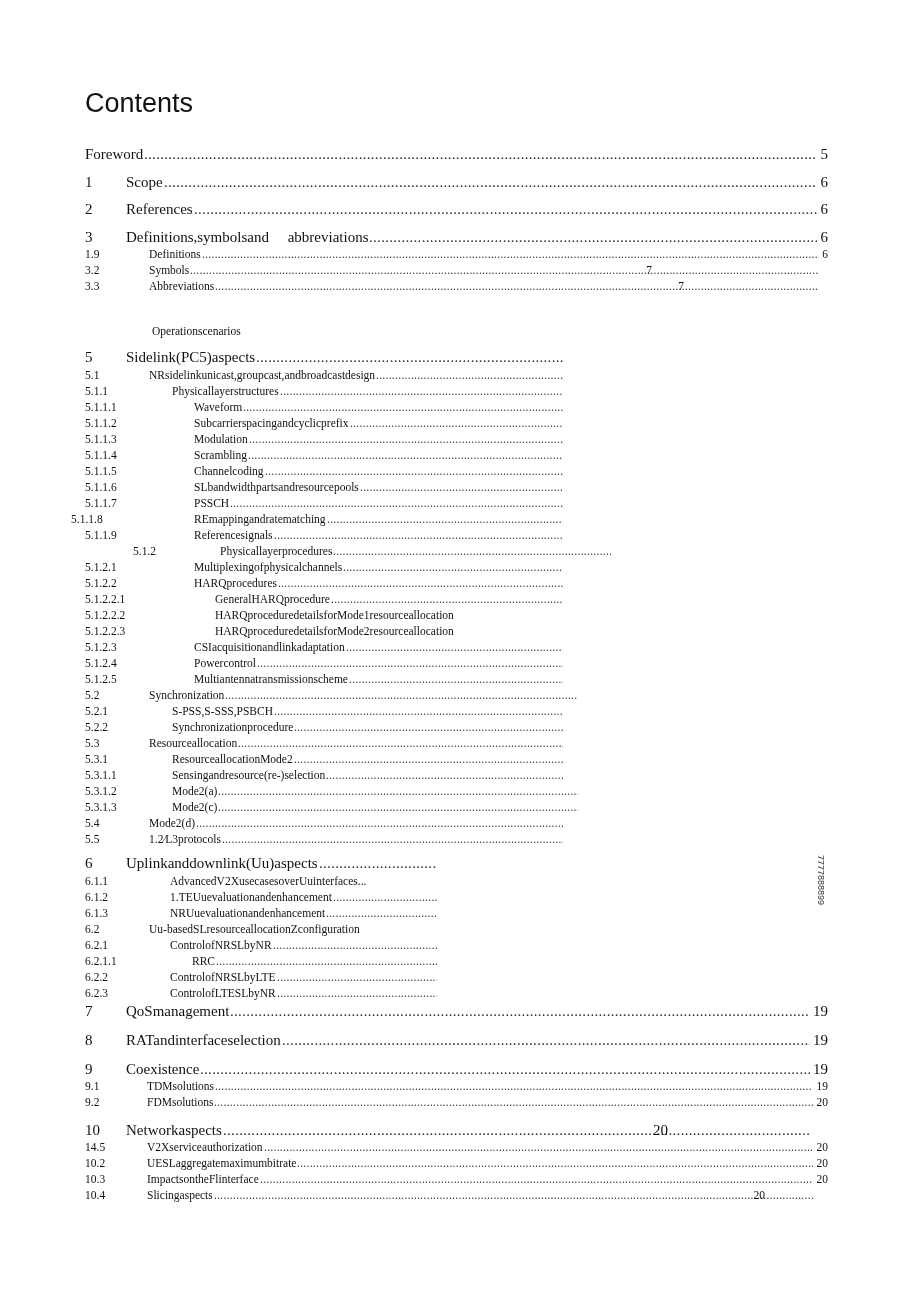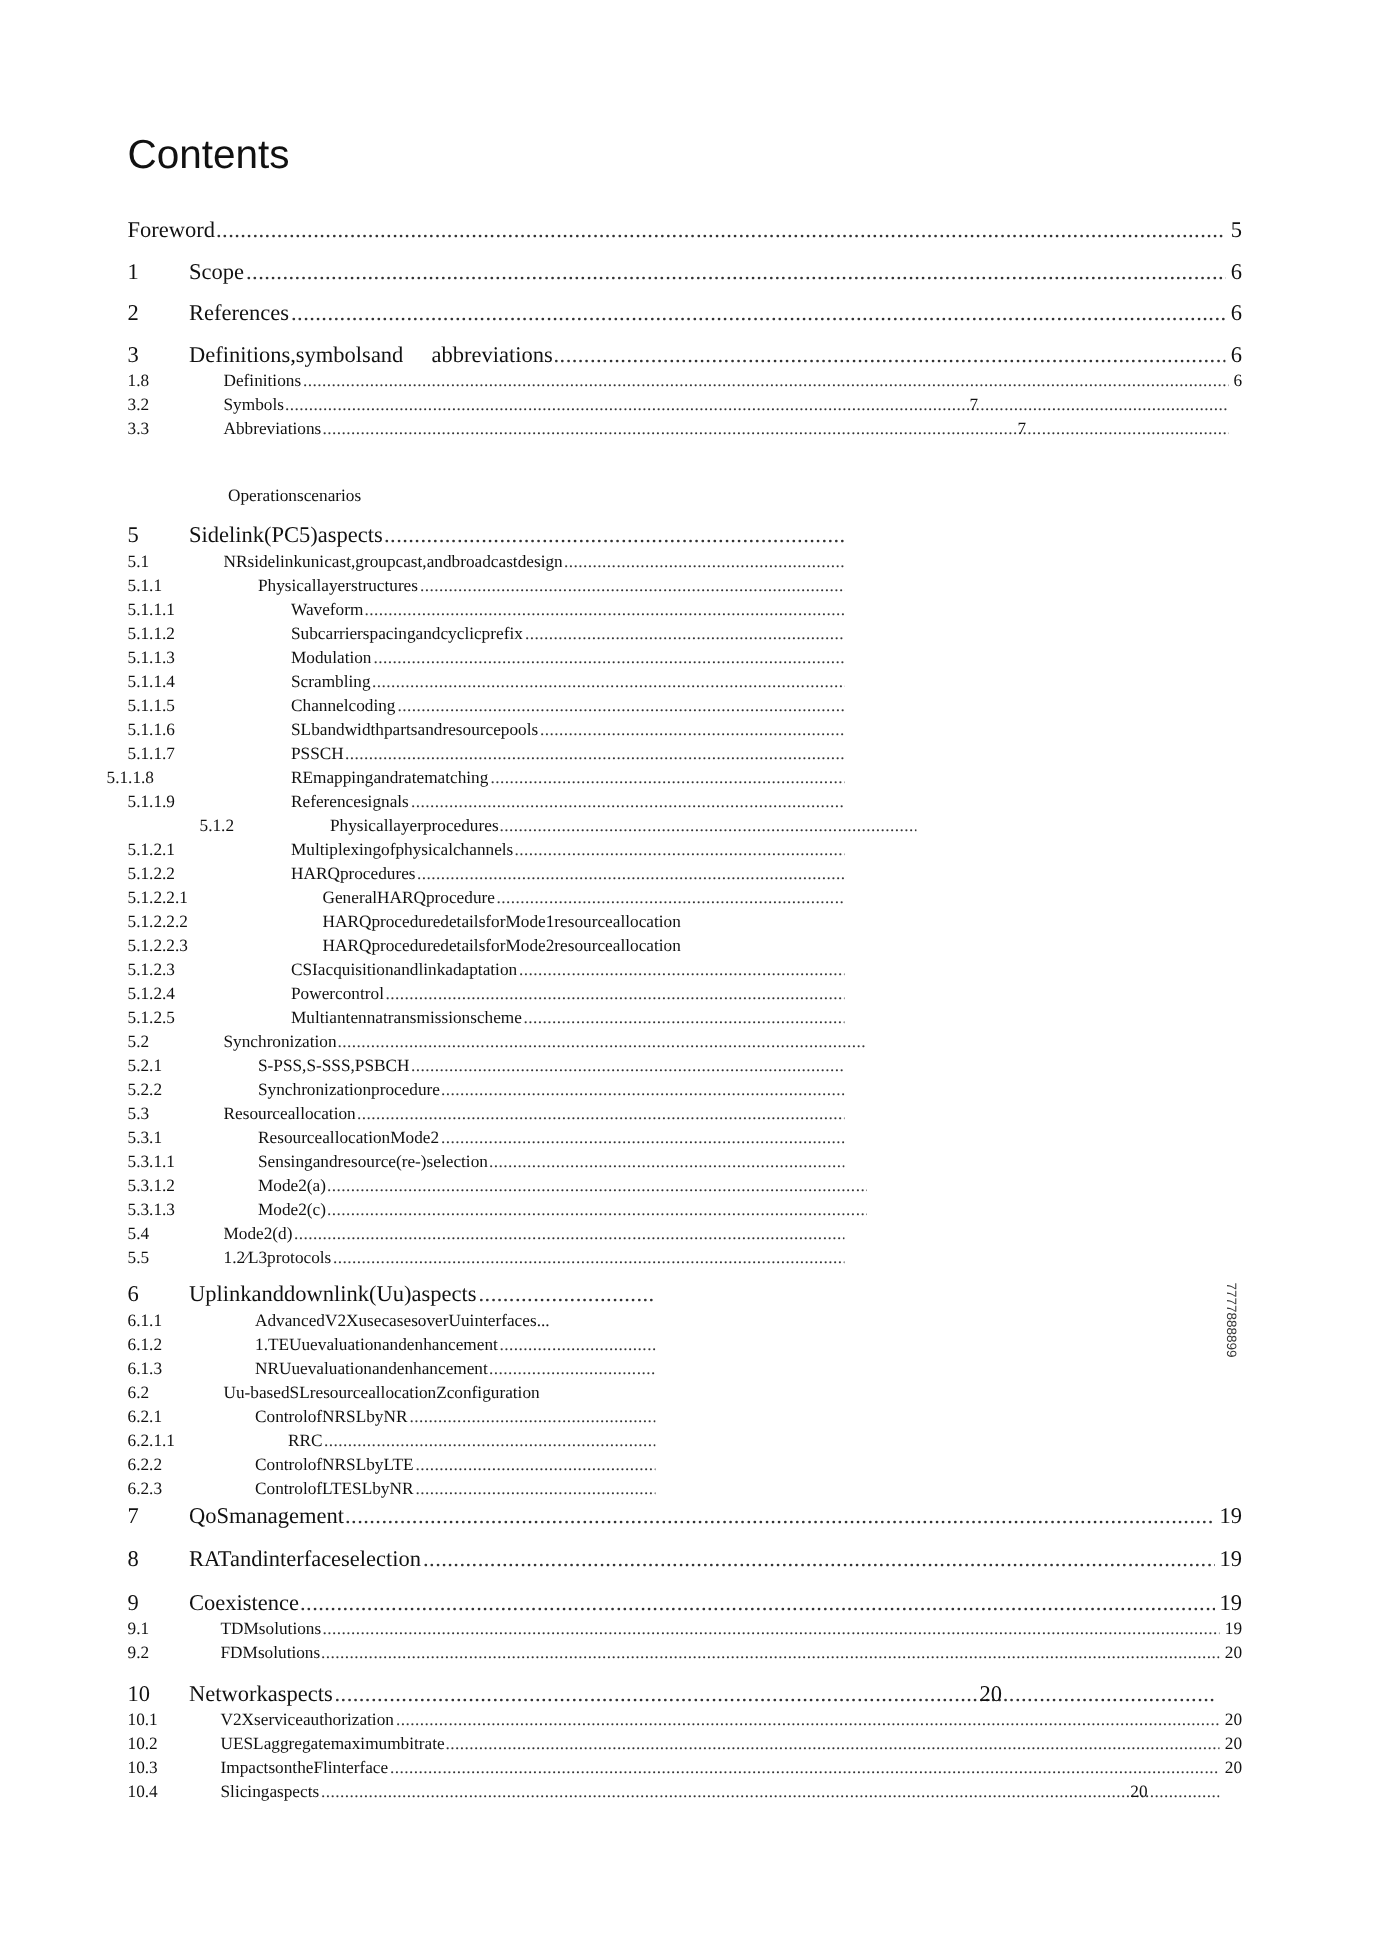--- a/index.html
+++ b/index.html
@@ -40,21 +40,21 @@
         <span class="lead" style="left: 194px; width: 623px;"></span>
         <span class="pg" style="right: 92px;">6</span>
       </div>
       <div class="row L1" style="left: 0px; top: 229px; width: 920px;">
         <span class="num" style="left: 85px;">3</span>
         <span class="lbl" style="left: 126px; white-space: pre;">Definitions,symbolsand     abbreviations</span>
         <span class="lead" style="left: 369px; width: 448px;"></span>
         <span class="pg" style="right: 92px;">6</span>
       </div>
       <div class="row L2" style="left: 0px; top: 248px; width: 920px;">
-        <span class="num" style="left: 85px;">1.8</span>
+        <span class="num" style="left: 85px;">1.9</span>
         <span class="lbl" style="left: 149px; white-space: pre;">Definitions</span>
         <span class="lead" style="left: 202px; width: 617px;"></span>
         <span class="pg" style="right: 92px;">6</span>
       </div>
       <div class="row L2" style="left: 0px; top: 264px; width: 744px;">
         <span class="num" style="left: 85px;">3.2</span>
         <span class="lbl" style="left: 149px; white-space: pre;">Symbols</span>
         <span class="lead" style="left: 190px; width: 629px;"></span>
         <span class="pg" style="right: 92px;">7</span>
       </div>
@@ -294,21 +294,21 @@
         <span class="lead" style="left: 214px; width: 599px;"></span>
         <span class="pg" style="right: 92px;">20</span>
       </div>
       <div class="row L1" style="left: 0px; top: 1122px; width: 760px;">
         <span class="num" style="left: 85px;">10</span>
         <span class="lbl" style="left: 126px; white-space: pre;">Networkaspects</span>
         <span class="lead" style="left: 223px; width: 587px;"></span>
         <span class="pg" style="right: 92px;">20</span>
       </div>
       <div class="row L2" style="left: 0px; top: 1141px; width: 920px;">
-        <span class="num" style="left: 85px;">10.1</span>
+        <span class="num" style="left: 85px;">14.5</span>
         <span class="lbl" style="left: 147px; white-space: pre;">V2Xserviceauthorization</span>
         <span class="lead" style="left: 264px; width: 549px;"></span>
         <span class="pg" style="right: 92px;">20</span>
       </div>
       <div class="row L2" style="left: 0px; top: 1157px; width: 920px;">
         <span class="num" style="left: 85px;">10.2</span>
         <span class="lbl" style="left: 147px; white-space: pre;">UESLaggregatemaximumbitrate</span>
         <span class="lead" style="left: 297px; width: 516px;"></span>
         <span class="pg" style="right: 92px;">20</span>
       </div>

